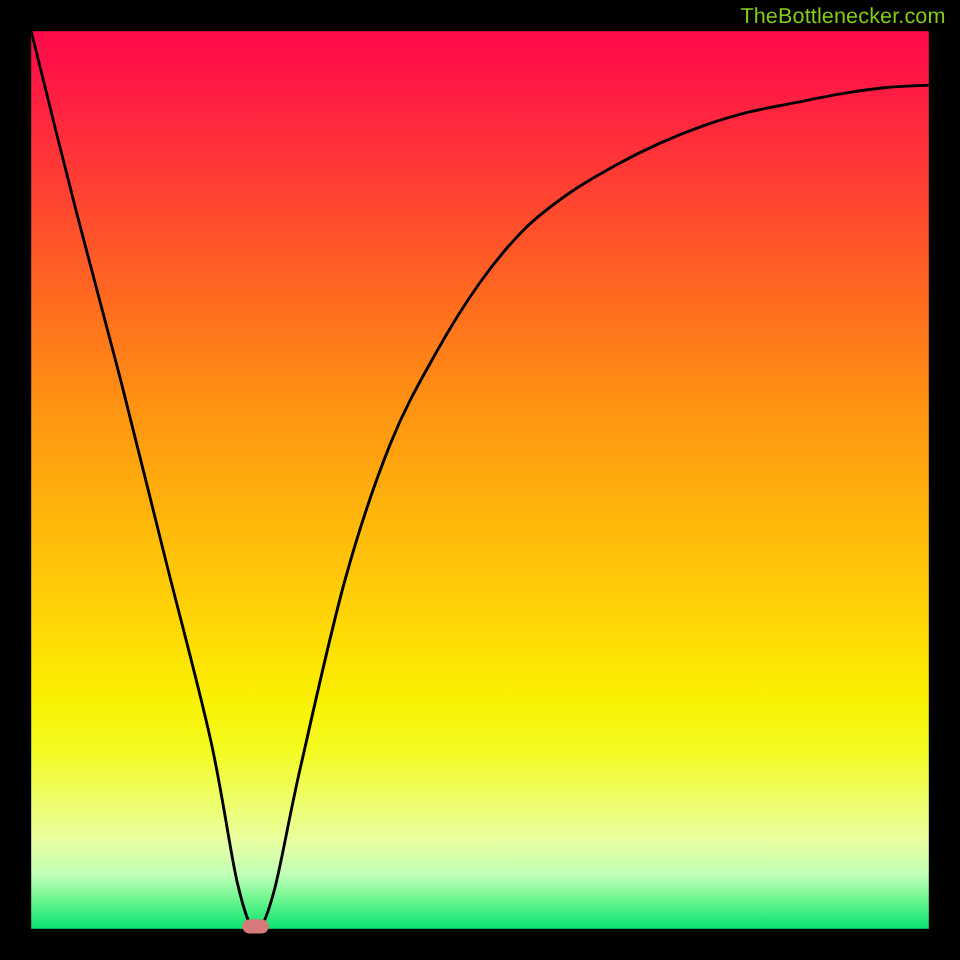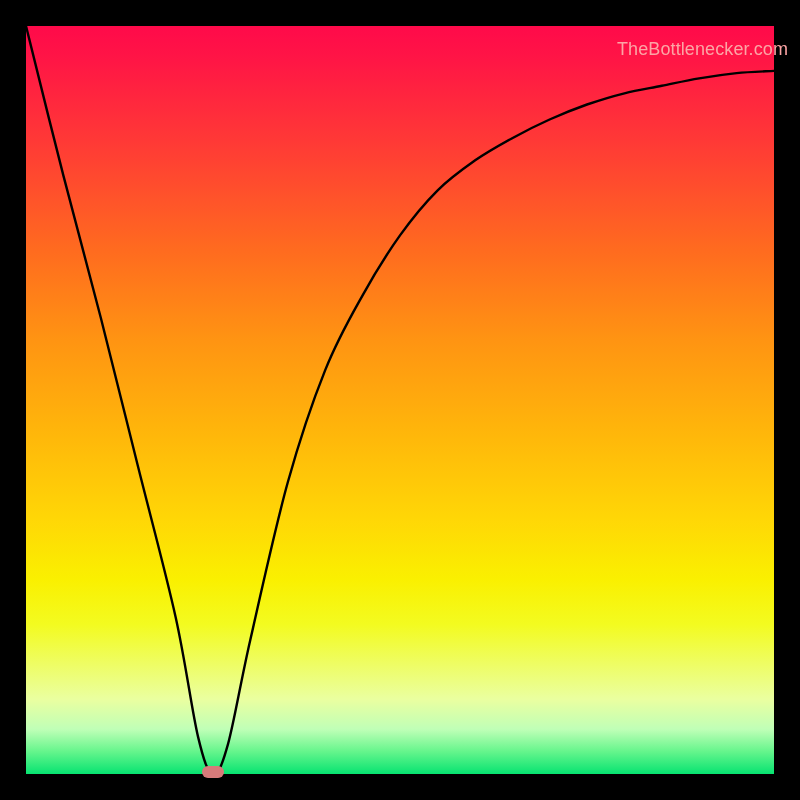--- a/index.html
+++ b/index.html
@@ -16,21 +16,21 @@
       #ffd706 66%,
       #faf000 74%,
       #f3fb20 80%,
       #eaffa0 90%,
       #c0ffb7 94%,
       #65f58c 97%,
       #07e371 100%);
   }
   svg.curve{position:absolute;left:0;top:0;width:100%;height:100%;}
   .marker{position:absolute;width:22px;height:12px;border-radius:6px;background:#d77a7a;transform:translate(-50%,-50%);}
-  .watermark{position:absolute;top:3px;right:12px;font:18px Arial,Helvetica,sans-serif;color:#fca5a5;letter-spacing:0.1px;margin-top:36px;}
+  .watermark{position:absolute;top:3px;right:12px;font:18px Arial,Helvetica,sans-serif;color:#84cc16;letter-spacing:0.1px;}
 </style>
 </head>
 <body>
 
 <div class="frame">
   <div class="plot">
     <div class="grad"></div>
     <svg class="curve" viewBox="0 0 748 748" preserveAspectRatio="none">
       <path fill="none" stroke="#000" stroke-width="2.4" stroke-linecap="round" stroke-linejoin="round" d="M0.0,0.0 C6.2,24.9 24.9,101.0 37.4,149.6 C49.9,198.2 62.3,243.1 74.8,291.7 C87.3,340.3 99.7,391.5 112.2,441.3 C124.7,491.2 139.6,546.0 149.6,590.9 C159.6,635.8 165.8,684.4 172.0,710.6 C178.3,736.8 182.0,746.8 187.0,748.0 C192.0,749.2 195.7,740.5 202.0,718.1 C208.2,695.6 214.4,657.0 224.4,613.4 C234.4,569.7 249.3,501.2 261.8,456.3 C274.3,411.4 286.7,375.2 299.2,344.1 C311.7,312.9 324.1,291.7 336.6,269.3 C349.1,246.8 361.5,226.9 374.0,209.4 C386.5,192.0 398.9,177.0 411.4,164.6 C423.9,152.1 436.3,143.4 448.8,134.6 C461.3,125.9 473.7,119.1 486.2,112.2 C498.7,105.3 511.1,99.1 523.6,93.5 C536.1,87.9 548.5,82.9 561.0,78.5 C573.5,74.2 585.9,70.4 598.4,67.3 C610.9,64.2 623.3,62.3 635.8,59.8 C648.3,57.3 660.7,54.5 673.2,52.4 C685.7,50.2 698.1,48.4 710.6,47.1 C723.1,45.9 741.8,45.3 748.0,44.9"></path>
     </svg>

